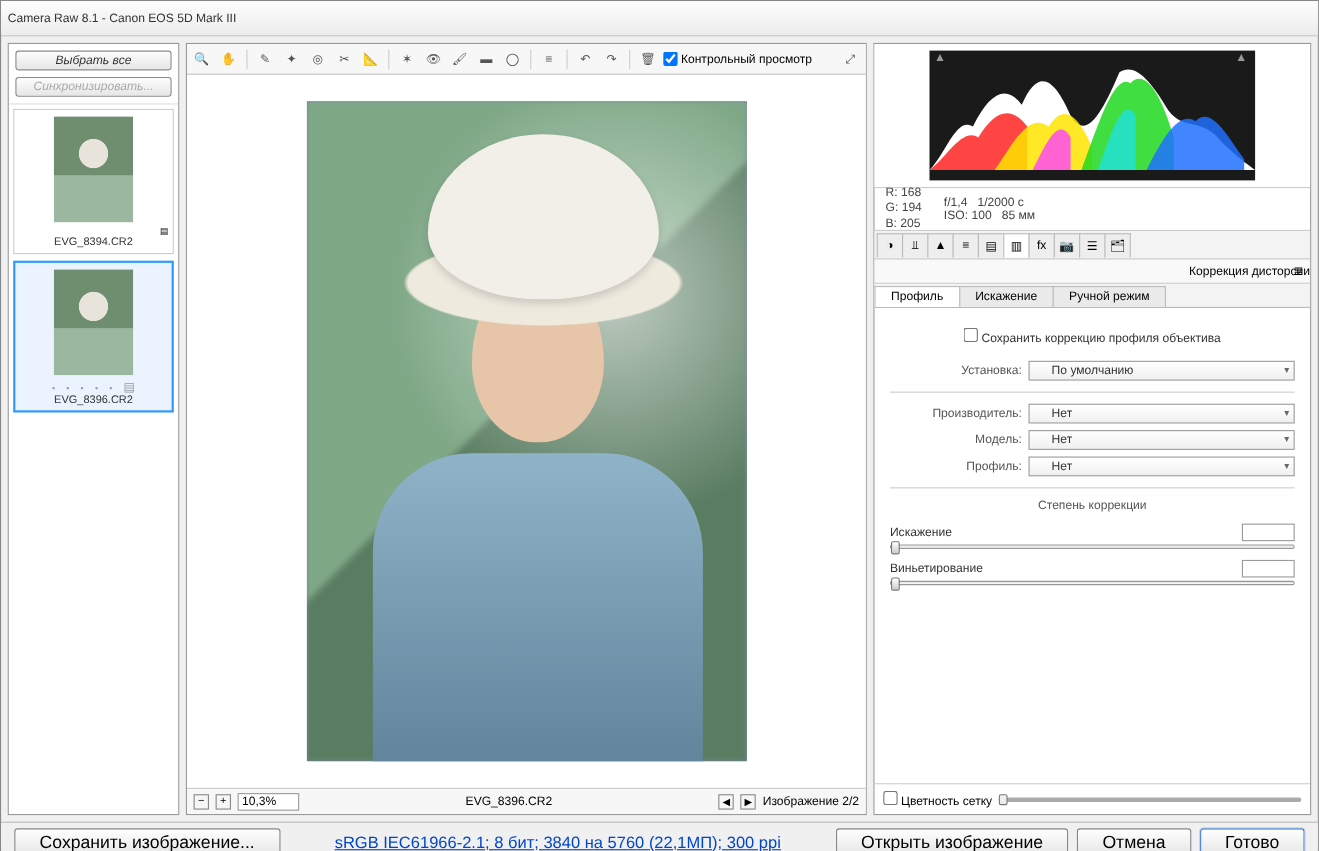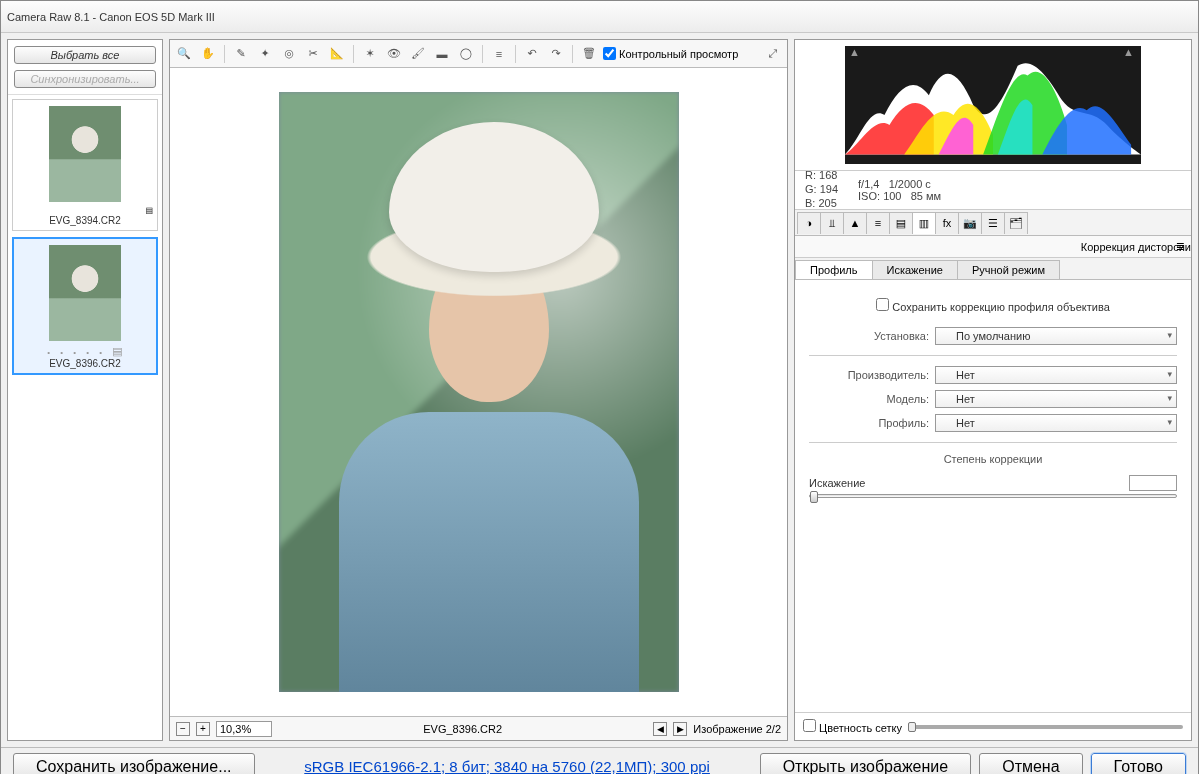--- a/index.html
+++ b/index.html
@@ -241,20 +241,29 @@
 
         <div class="slider-row">
           <div class="lab">
               <span>Искажение</span>
               <span class="val"></span>
             </div>
           <div class="slider-track">
               <div class="slider-thumb"></div>
             </div>
         </div>
+        <div class="slider-row">
+          <div class="lab">
+              <span>Виньетирование</span>
+              <span class="val"></span>
+            </div>
+          <div class="slider-track">
+              <div class="slider-thumb"></div>
+            </div>
+        </div>
       </div>
 
       <div class="grid-row">
         <label>
           <input type="checkbox" style="">
           <span>Цветность сетку</span>
         </label>
         <div class="mini-track">
             <div class="mt"></div>
           </div>

